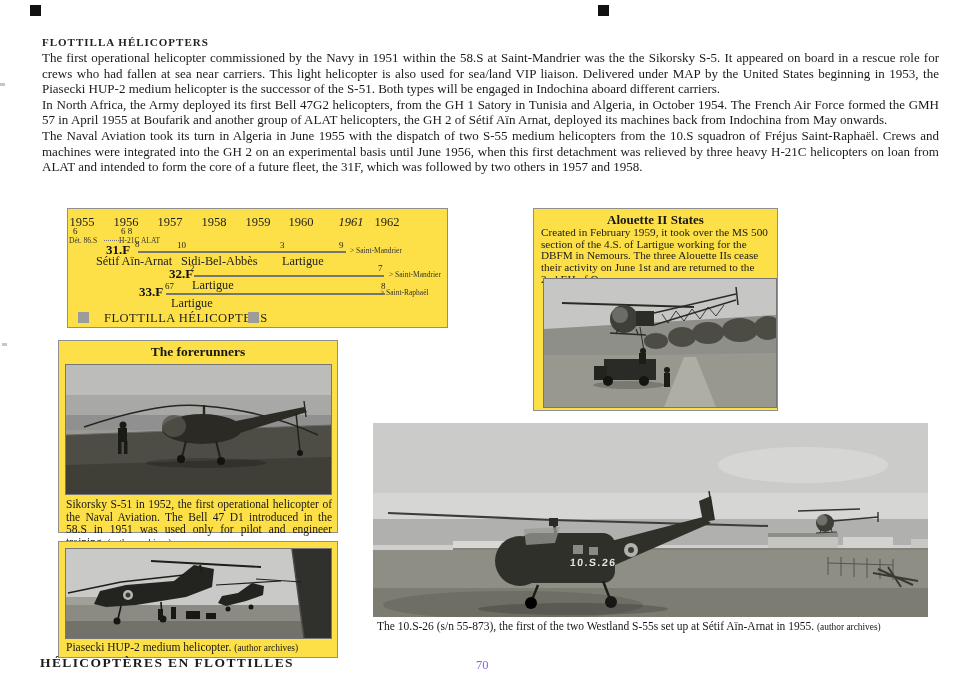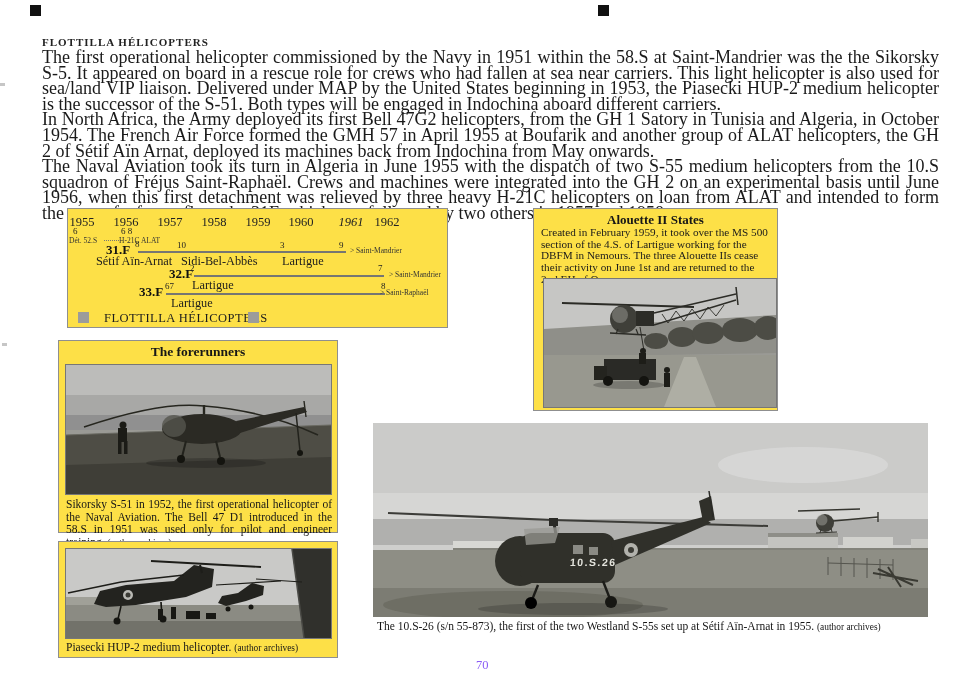--- a/index.html
+++ b/index.html
@@ -6,21 +6,21 @@
   .page{position:relative;width:979px;height:700px;background:#ffffff;
         font-family:"Liberation Serif",serif;color:#171717;overflow:hidden;}
 
   
   .printmark{position:absolute;width:11px;height:11px;background:#111;}
   .edgemark{position:absolute;background:#c6c6c6;}
 
   
   .doc-title{position:absolute;left:42px;top:36px;font-size:11px;font-weight:700;
              letter-spacing:1px;color:#222;}
-  .bodytext{position:absolute;left:42px;top:50px;width:897px;font-size:18px;
+  .bodytext{position:absolute;left:42px;top:50px;width:897px;font-size:13px;
             line-height:15.6px;text-align:justify;color:#1a1a1a;}
   .bodytext p{margin:0;}
 
   
   .greybox{position:absolute;background:#fde047;border:1px solid #8f8f8f;box-sizing:border-box;}
 
   
   .tl{font-size:12.5px;}
   .tl .yr{position:absolute;transform:translateX(-50%);top:6px;font-size:12.5px;color:#222;}
   .tl .tiny{position:absolute;font-size:7.5px;color:#333;}
@@ -79,21 +79,21 @@
     <span class="yr" style="left:14px;">1955</span>
     <span class="yr" style="left:58px;">1956</span>
     <span class="yr" style="left:102px;">1957</span>
     <span class="yr" style="left:146px;">1958</span>
     <span class="yr" style="left:190px;">1959</span>
     <span class="yr" style="left:233px;">1960</span>
     <span class="yr" style="left:283px;font-style:italic;">1961</span>
     <span class="yr" style="left:319px;">1962</span>
 
     <span class="num" style="left:5px;top:17px;">6</span>
-    <span class="tiny" style="left:1px;top:27px;">Dét. 52.S</span>
+    <span class="tiny" style="left:1px;top:27px;">Dét. 86.S</span>
     <div class="dotlead" style="left:36px;top:31px;"></div>
     <span class="num" style="left:53px;top:17px;">6 8</span>
     <span class="tiny" style="left:51px;top:27px;">H-21C ALAT</span>
 
     <span class="sq" style="left:38px;top:33px;">31.F</span>
     <span class="num" style="left:67px;top:30px;">8</span>
     <div class="line" style="left:70px;top:42px;width:208px;"></div>
     <span class="num" style="left:109px;top:31px;">10</span>
     <span class="num" style="left:212px;top:31px;">3</span>
     <span class="num" style="left:271px;top:31px;">9</span>
@@ -308,15 +308,16 @@
         <line x1="448" y1="106" x2="447" y2="110" stroke="#34342e" stroke-width="1"></line>
         <line x1="458" y1="105" x2="459" y2="109" stroke="#34342e" stroke-width="1"></line>
       </g>
     </svg>
     <span class="marking">10.S.26</span>
   </div>
   <div class="capD">
     <span>The 10.S-26 (s/n 55-873), the first of the two Westland S-55s set up at Sétif Aïn-Arnat in 1955. </span><span class="credit">(author archives)</span>
   </div>
 
+  <div class="footer-title">HÉLICOPTÈRES EN FLOTTILLES</div>
   <div class="pageno">70</div>
 
 </div>
 
 </body></html>

